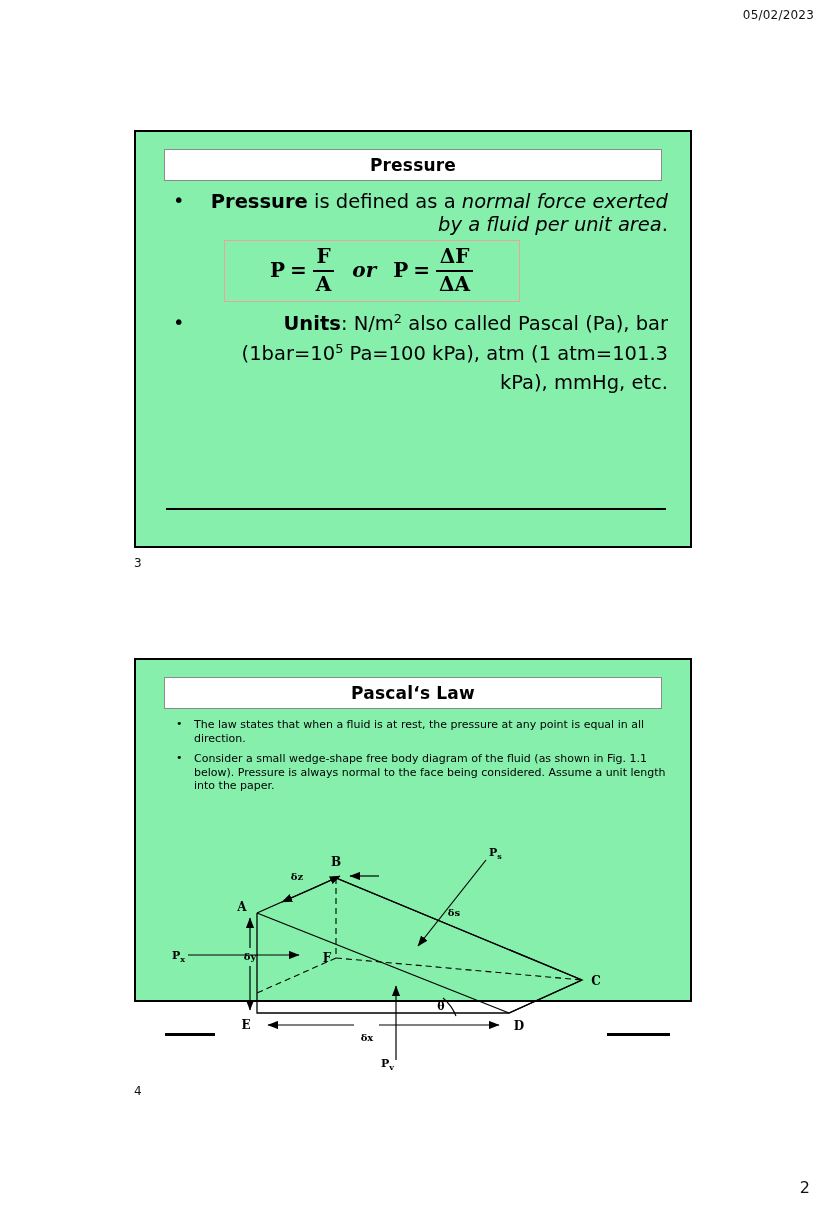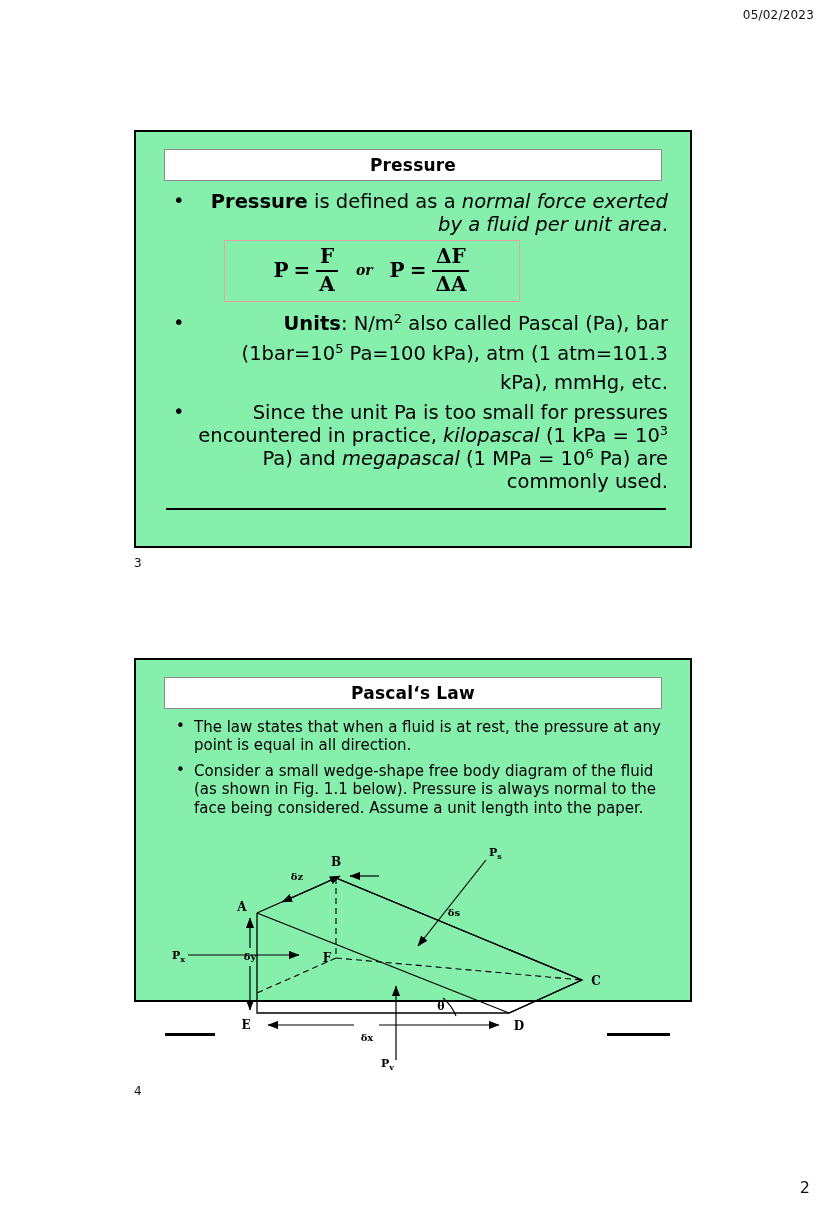--- a/index.html
+++ b/index.html
@@ -97,21 +97,21 @@
     top: -1px;
   }
 
   
   #slide-1 .body { font-size: 19.5px; line-height: 1.18; text-align: right; }
   #slide-1 ul.bullets > li { margin-bottom: 4px; }
   #slide-1 li.units-item { line-height: 1.52; }
   #slide-1 li.since-item { line-height: 1.17; }
 
   
-  #slide-2 .body { font-size: 15px; line-height: 1.23; }
+  #slide-2 .body { font-size: 11px; line-height: 1.23; }
   #slide-2 ul.bullets { padding-left: 30px; }
   #slide-2 ul.bullets > li::before { left: -18px; }
   #slide-2 ul.bullets > li { margin-bottom: 7px; }
 
   b, .b { font-weight: bold; }
   i, .i { font-style: italic; }
   sup { font-size: 0.66em; vertical-align: super; line-height: 0; }
 
   
   .formula-box {
@@ -131,21 +131,21 @@
   .frac {
     display: inline-flex;
     flex-direction: column;
     align-items: center;
     vertical-align: middle;
     margin: 0 1px;
   }
   .frac .num { padding: 0 3px 1px 3px; }
   .frac .den { padding: 1px 3px 0 3px; border-top: 2px solid #000; }
   .eq-unit { display: inline-flex; align-items: center; gap: 5px; }
-  .or-word { font-style: italic; font-size: 14px; padding: 0 3px; }
+  .or-word { font-style: italic; font-size: 20px; padding: 0 3px; }
 
   
   .hrule {
     position: absolute;
     height: 2px;
     background: #000;
   }
   #rule-slide1 { left: 30px; right: 24px; top: 376px; }
   #rule-bl     { left: 29px; width: 50px;  top: 373px; height: 3px; }
   #rule-br     { left: 471px; width: 63px; top: 373px; height: 3px; }
@@ -196,23 +196,20 @@
               <span class="den">ΔA</span>
             </span>
           </span>
         </div>
       </li>
 
       <li class="units-item">
         <b>Units</b><span>: N/m</span><sup>2</sup><span> also called Pascal (Pa), bar (1bar=10</span><sup>5</sup><span> Pa=100 kPa), atm (1 atm=101.3 kPa), mmHg, etc.</span>
       </li>
 
-      <li class="since-item">
-        <span>Since the unit Pa is too small for pressures encountered in practice, </span><i>kilopascal</i><span> (1 kPa = 10</span><sup>3</sup><span> Pa) and </span><i>megapascal</i><span> (1 MPa = 10</span><sup>6</sup><span> Pa) are commonly used.</span>
-      </li>
 
     </ul>
   </div>
 
   <div class="hrule" id="rule-slide1"></div>
 </div>
 
 <div class="slide-num" id="slide-num-1">3</div>
 
 <div class="slide" id="slide-2">

